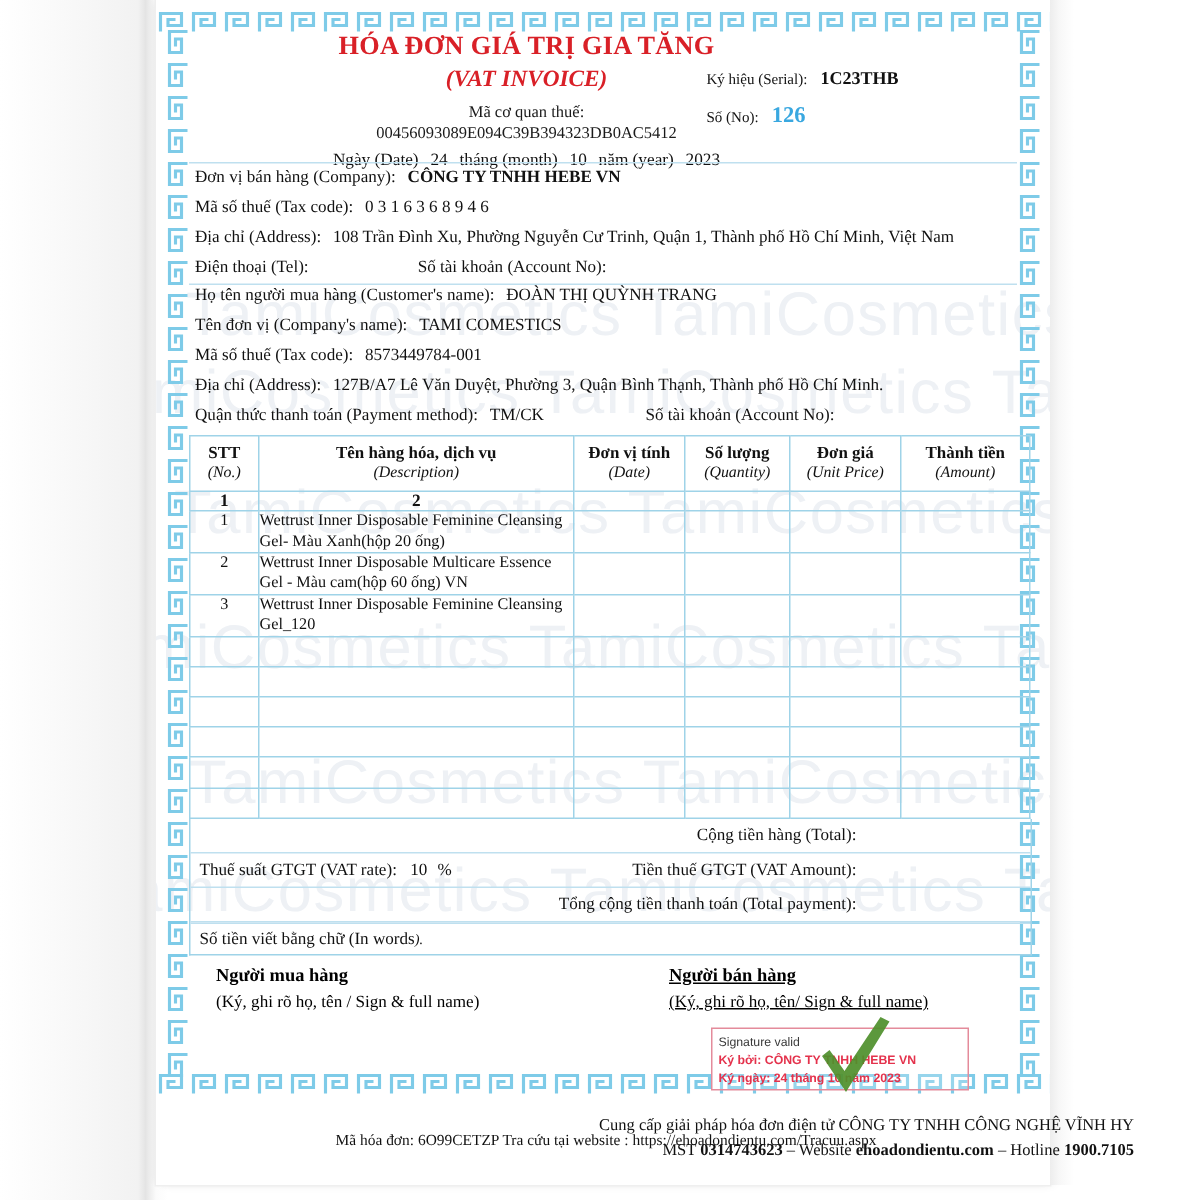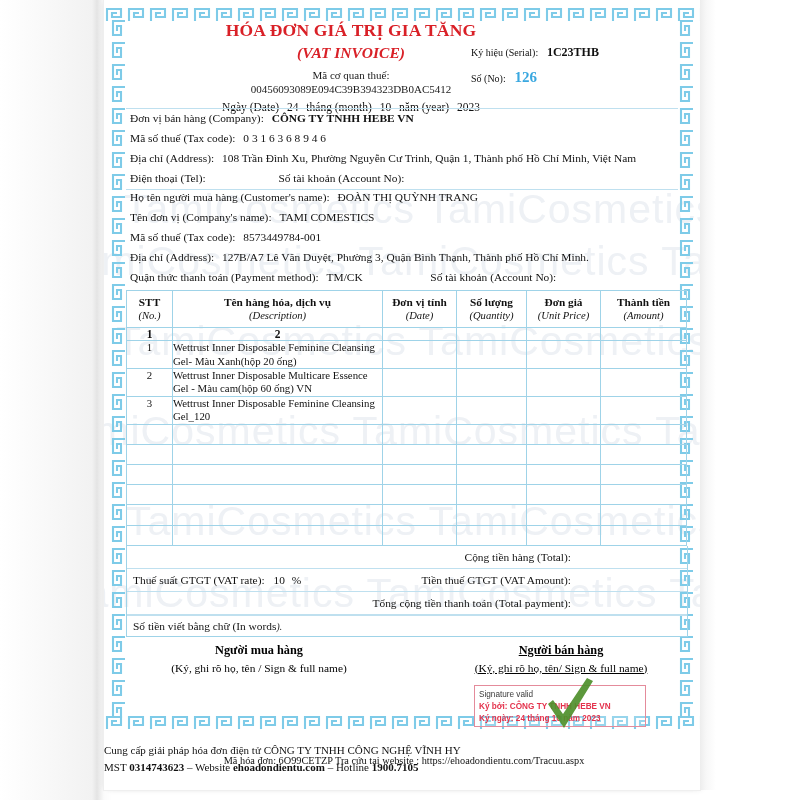--- a/index.html
+++ b/index.html
@@ -93,21 +93,21 @@
   .totals{width:560px;margin-left:4px;border:1px solid #9fd3e8;border-top:0;font-size:11.4px;color:#111;}
   .totrow{display:flex;align-items:center;height:22px;border-bottom:1px solid #bfe0ef;}
   .totrow:last-child{border-bottom:0;}
   .totrow .left{padding-left:6px;white-space:nowrap;}
   .totrow .right{margin-left:auto;padding-right:116px;white-space:nowrap;}
   .inwords{padding:4px 0 4px 6px;font-size:11.4px;border-top:1px solid #bfe0ef;}
   .inwords .sm{font-size:9.5px;font-style:italic;}
 
   
   .sigs{position:relative;margin-top:6px;width:560px;margin-left:4px;height:100px;}
-  .sig{position:absolute;top:0;text-align:center;width:230px;}
+  .sig{position:absolute;top:0;width:230px;}
   .sig.buyer{left:18px;}
   .sig.seller{left:320px;text-decoration:underline;}
   .sig .t{font-weight:bold;font-size:12.3px;}
   .sig .s{font-size:11.4px;margin-top:4px;}
 
   .stamp{
     position:absolute;left:348px;top:42px;width:172px;height:42px;
     border:1px solid #e48b9b;color:#e4324c;
     font-family:"Liberation Sans", sans-serif;
     font-size:8.2px;line-height:1.45;padding:3px 0 0 4px;box-sizing:border-box;
@@ -115,21 +115,21 @@
   }
   .stamp .l1{color:#3a3a3a;}
   .stamp .b{font-weight:bold;}
   .check{position:absolute;left:418px;top:35px;pointer-events:none;}
 
   
   .invcode{
     text-align:center;font-size:10.3px;color:#111;margin-top:12px;
   }
   .footer{
-    position:absolute;left:104px;top:742px;width:652px;text-align:left;
+    position:absolute;left:104px;top:742px;width:652px;text-align:right;
     font-size:11px;color:#111;line-height:1.5;
   }
   .footer b{font-weight:bold;}
 </style>
 </head>
 <body>
 
 <div id="page">
 
   <div id="paper">

